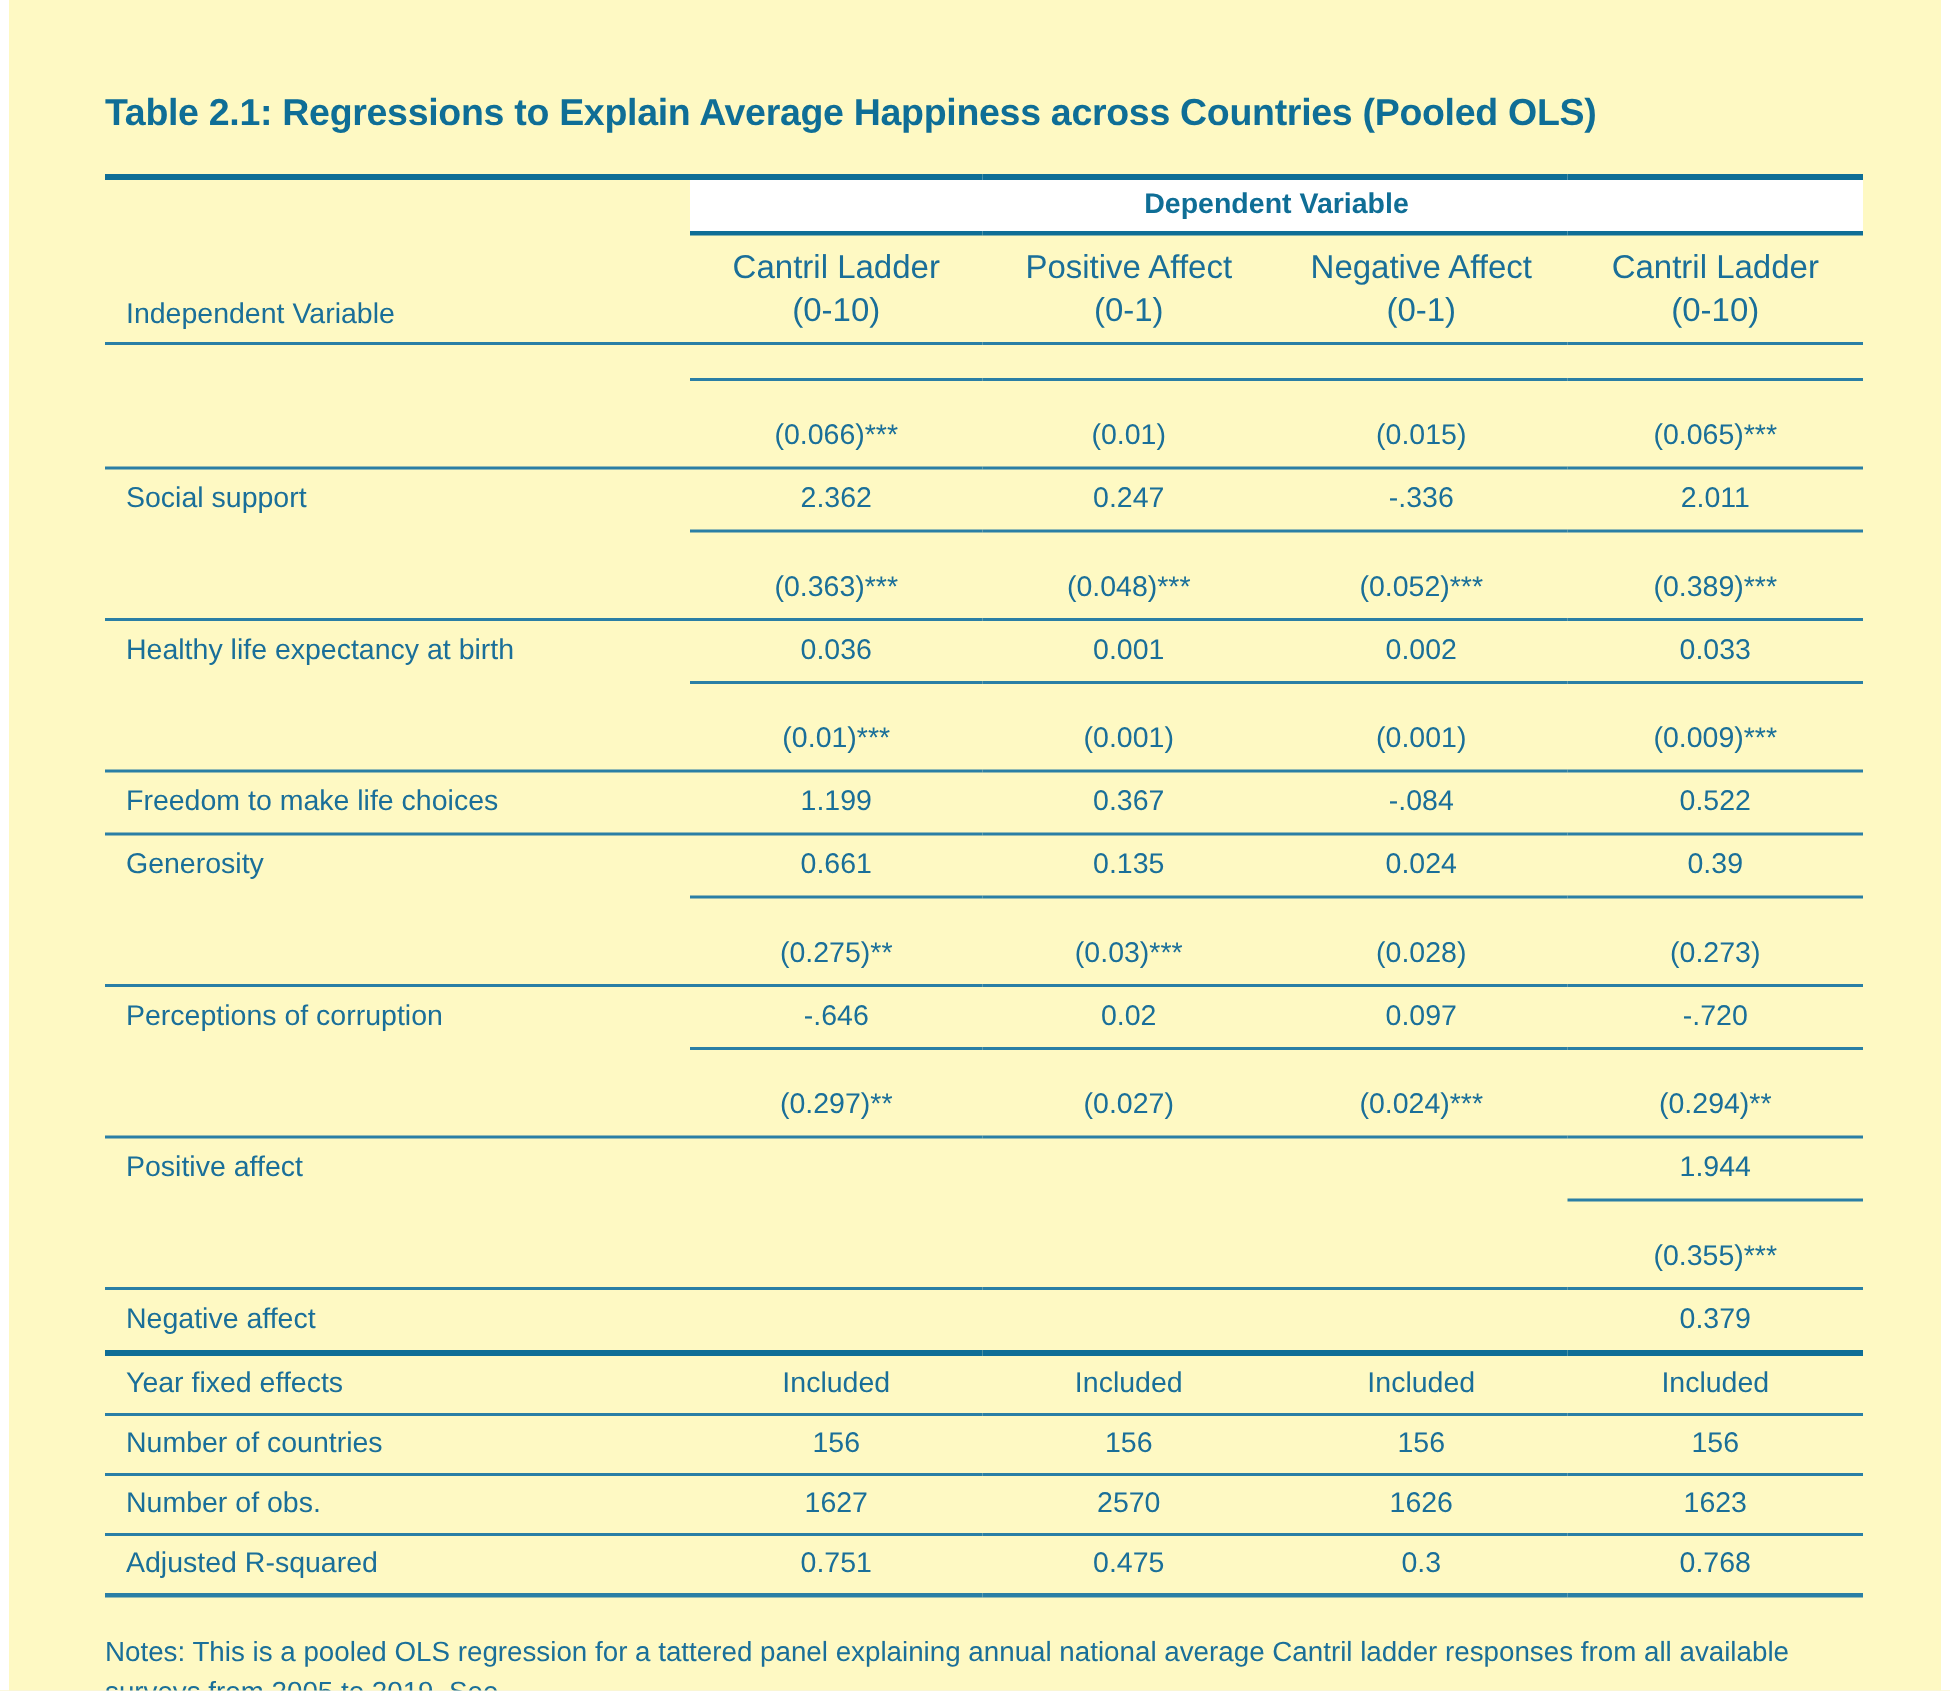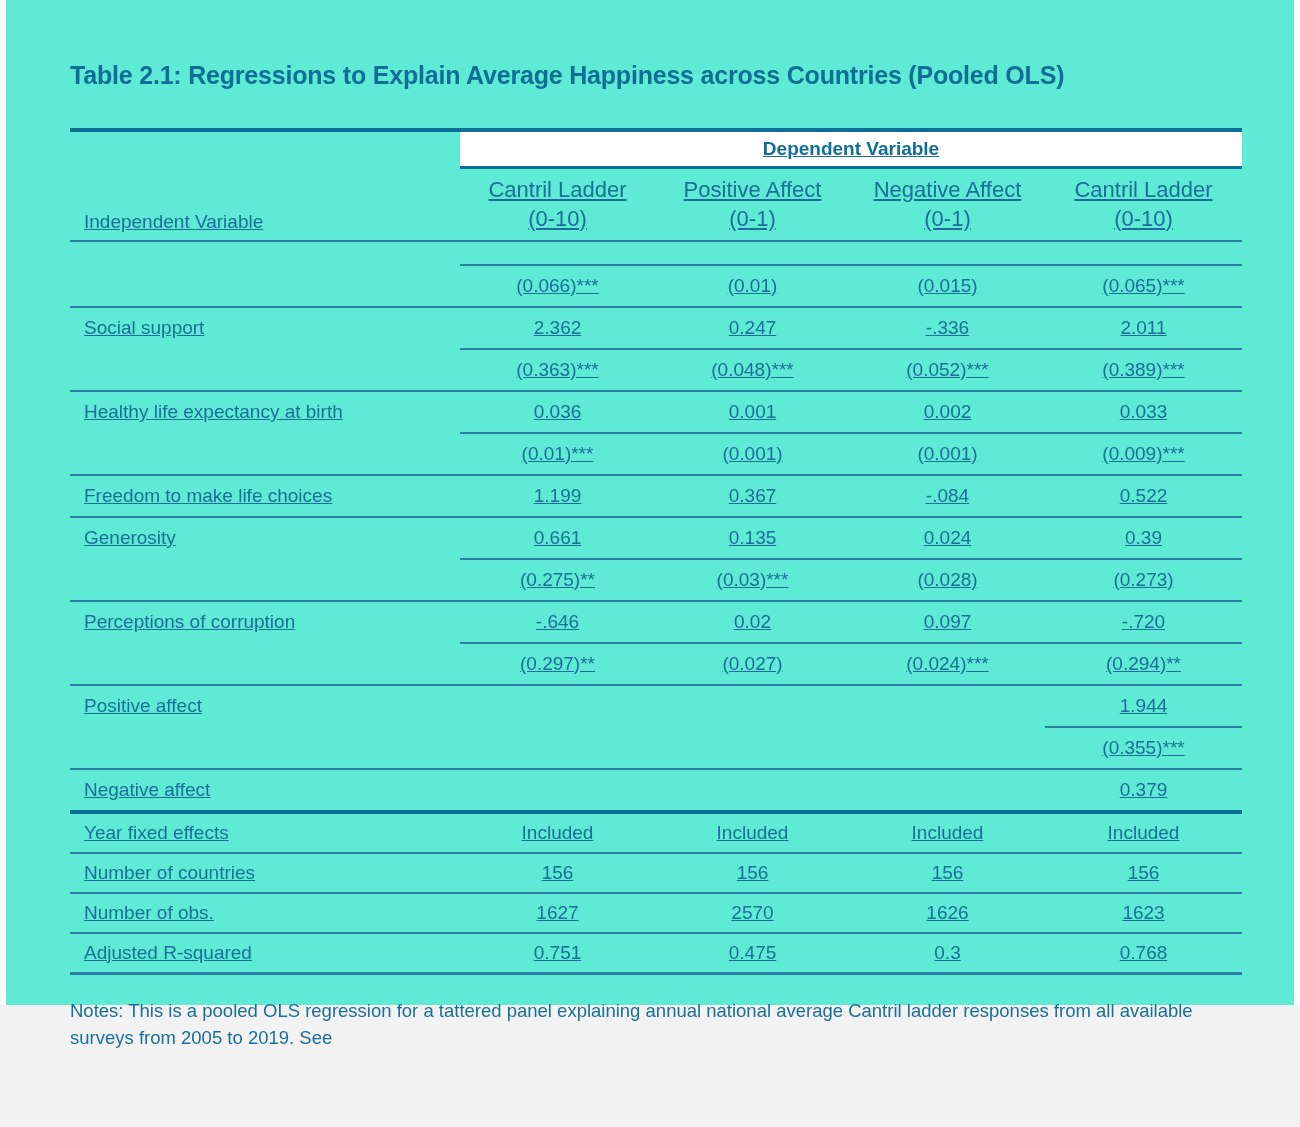--- a/index.html
+++ b/index.html
@@ -10,23 +10,23 @@
     width: 1300px;
     height: 1127px;
     background: #f2f2f2;
     font-family: "Liberation Sans", sans-serif;
     color: #1a6f99;
     overflow: hidden;
   }
   .page {
     position: relative;
     width: 1300px;
-    height: 1005px;
+    height: 1127px;
     box-sizing: border-box;
-    background: #5eead4;
+    background: #fef9c3;
     border-left: 6px solid #ffffff;
     border-right: 6px solid #ffffff;
   }
   .inner {
     position: absolute;
     left: 64px;
     top: 0;
     width: 1172px;
   }
 
@@ -37,23 +37,22 @@
     letter-spacing: -0.2px;
     padding-top: 62px;
     padding-bottom: 0;
     line-height: 1.1;
     white-space: nowrap;
   }
 
   table.reg {
     border-collapse: collapse;
     width: 1172px;
-    margin-top: 38px;
+    margin-top: 26px;
     table-layout: fixed;
-    text-decoration: underline;
   }
   table.reg col.c-label { width: 390px; }
   table.reg col.c-val   { width: 195px; }
   table.reg col.c-val4  { width: 197px; }
 
   td, th {
     padding: 0;
     vertical-align: bottom;
     font-weight: normal;
     color: #1a6f99;
@@ -101,21 +100,21 @@
   .coef {
     text-align: center;
     font-size: 19px;
     padding-top: 9px;
     padding-bottom: 9px;
     vertical-align: middle;
   }
   .se {
     text-align: center;
     font-size: 19px;
-    padding-top: 9px;
+    padding-top: 26px;
     padding-bottom: 9px;
     vertical-align: middle;
   }
 
   
   .blk-top > td { border-top: 2px solid #2a7fa5; }
   
   .inner-rule > td.val-cell { border-top: 2px solid #2a7fa5; }
   .inner-rule > td.blank-cell { border-top: none; }
 

